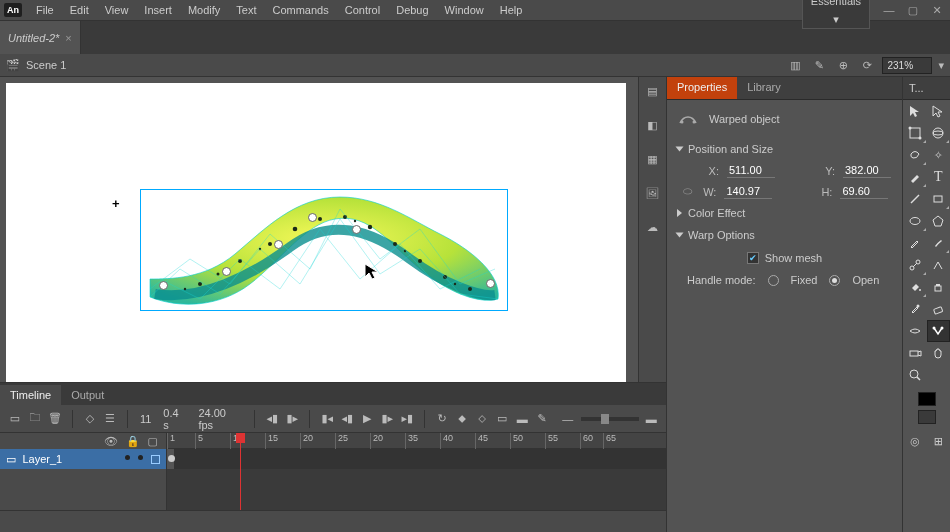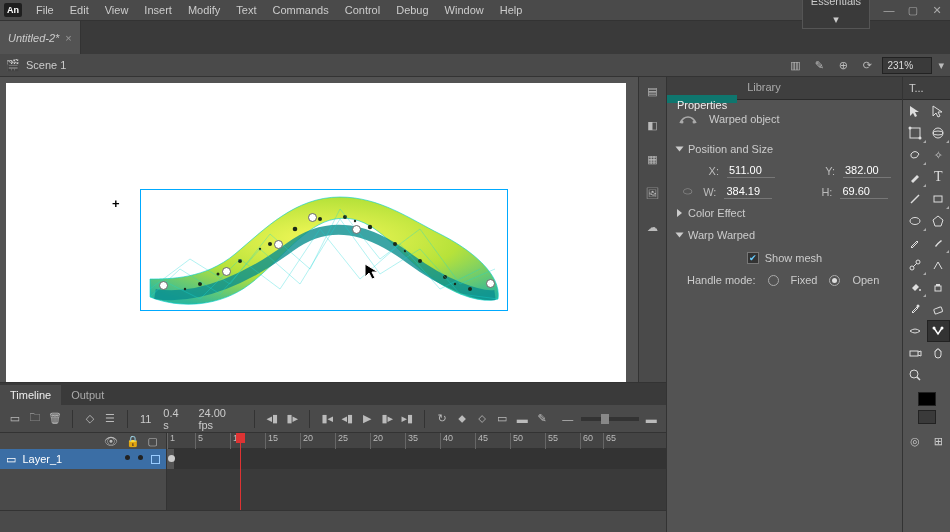--- a/index.html
+++ b/index.html
@@ -35,21 +35,21 @@
 .handle { position: absolute; width: 9px; height: 9px; background: #fff; border: 1px solid #666; border-radius: 50%; }
 .cursor { position:absolute; }
 
 
 .dock-strip { width: 28px; background: #4a4a4a; border-left: 1px solid #333; display: flex; flex-direction: column; align-items: center; padding-top: 4px; gap: 14px; }
 .dock-strip .sico { width:20px; height:20px; display:flex; align-items:center; justify-content:center; color:#bbb; }
 
 .panel-col { width: 236px; background: #535353; border-left: 1px solid #333; display: flex; flex-direction: column; height: 488px; }
 .panel-tabs { height: 23px; background: #3f3f3f; display: flex; align-items: stretch; border-bottom: 1px solid #2a2a2a; }
 .panel-tab { padding: 4px 10px; color: #aaa; }
-.panel-tab.active { background: #0f766e; color: #eee; margin-top: 18px; }
+.panel-tab.active { background: #c2410c; color: #eee; }
 .panel-body { padding: 8px 10px; color: #ccc; font-size: 11px; }
 .obj-row { display: flex; align-items: center; gap: 10px; margin-bottom: 8px; }
 .obj-ico { width: 22px; height: 22px; display:flex;align-items:center;justify-content:center;color:#999; }
 .instance-row { color: #aaa; padding: 4px 0; border-top:1px solid #444; border-bottom:1px solid #444; margin-bottom:6px; }
 .section-head { display:flex; align-items:center; gap:6px; padding: 5px 0; color:#ccc; cursor:default; }
 .tri { display:inline-block; width:0;height:0;border-top:4px solid transparent;border-bottom:4px solid transparent;border-left:5px solid #ccc; }
 .tri.down { transform: rotate(90deg); }
 .field-row { display:flex; align-items:center; gap:8px; padding: 3px 0 3px 26px; }
 .field-row .lbl { width: 16px; text-align:right; color:#bbb; }
 .field-row .val { border-bottom: 1px solid #777; min-width: 48px; padding: 1px 2px; color:#fff; }
@@ -236,34 +236,34 @@
       <div class="field-row">
         <span class="lbl">X:</span>
         <span class="val">511.00</span>
         <span style="width:28px"></span>
         <span class="lbl">Y:</span>
         <span class="val">382.00</span>
       </div>
       <div class="field-row">
         <span class="linkico" style="margin-left:-20px">⬭</span>
         <span class="lbl">W:</span>
-        <span class="val">384.19</span>
+        <span class="val">140.97</span>
         <span style="width:28px"></span>
         <span class="lbl">H:</span>
         <span class="val">69.60</span>
       </div>
 
       <div class="section-head">
         <span class="tri"></span>
         <span>Color Effect</span>
       </div>
 
       <div class="section-head">
         <span class="tri down"></span>
-        <span>Warp Warped</span>
+        <span>Warp Options</span>
       </div>
       <div class="checkbox">
         <span class="cbox">✔</span>
         <span>Show mesh</span>
       </div>
       <div class="radio-row">
         <span>Handle mode:</span>
         <span class="radio"></span>
         <span>Fixed</span>
         <span class="radio sel"></span>

